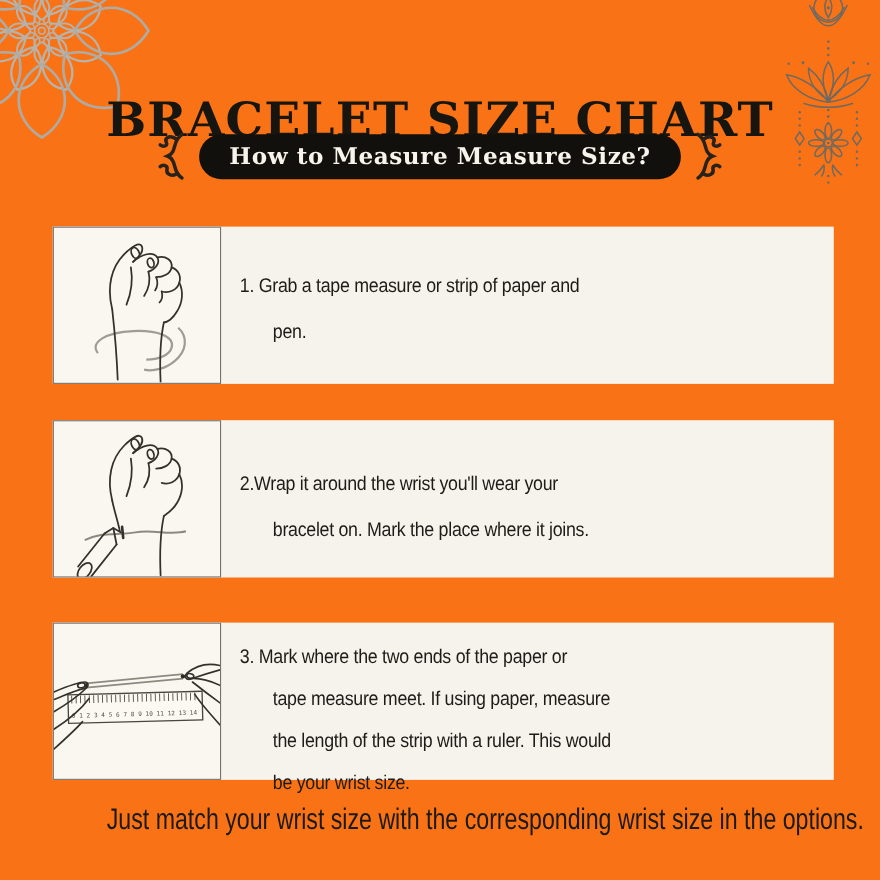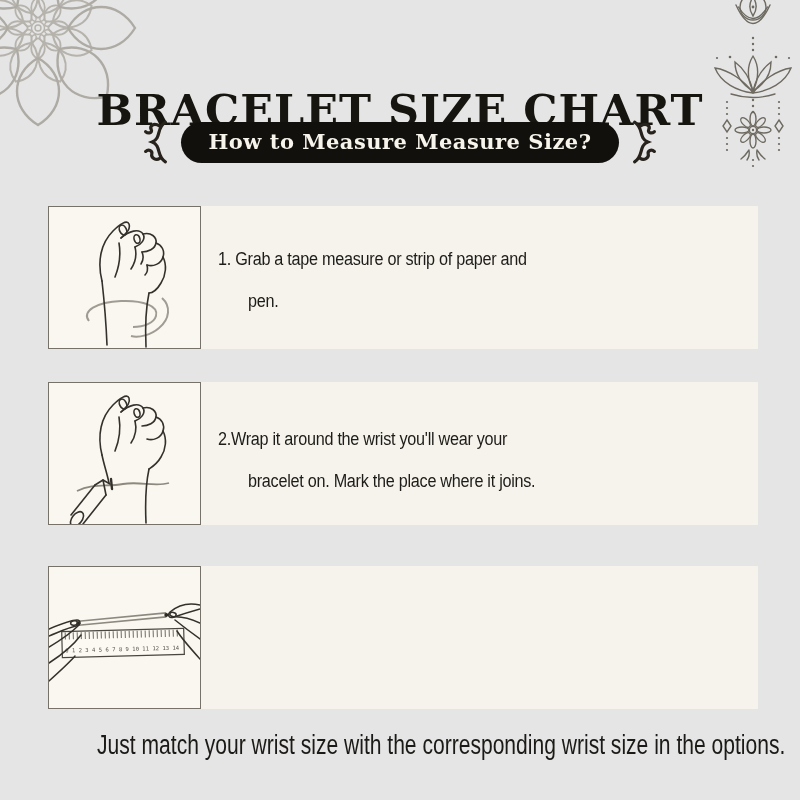--- a/index.html
+++ b/index.html
@@ -1,19 +1,19 @@
 <!DOCTYPE html>
 <html><head>
 <meta charset="utf-8">
 <style>
   html,body{margin:0;padding:0;}
   .page{
     position:relative;
     width:800px;height:800px;
-    background:#e5e5e5;
+    background:#f97316;
     overflow:hidden;
     font-family:"Liberation Sans", sans-serif;
     color:#1d1b17;
   }
   
   .mandala{position:absolute;left:-4px;top:-6px;}
   .lotus{position:absolute;left:705px;top:-2px;}
   
   .title{
     position:absolute;top:56px;left:0;width:800px;
@@ -324,19 +324,25 @@
 
         <g fill="none" stroke="#34312c" stroke-width="1.5" stroke-linecap="round" stroke-linejoin="round">
           <path d="M151,38 C138,35 128,39 121,45 C118,48 120,52 125,50 C134,47 144,44 151,42"></path>
           <ellipse cx="124" cy="47.5" rx="3.2" ry="2.1" transform="rotate(12 124 47.5)"></ellipse>
           <path d="M151,56 C140,51 131,49 123,50"></path>
           <path d="M151,72 C140,64 131,57 126,53"></path>
           <path d="M151,92 C142,82 133,72 128,64"></path>
         </g>
       </svg>
     </div>
+    <div class="step-text">
+      <div class="step-line">3. Mark where the two ends of the paper or</div>
+      <div class="step-line cont">tape measure meet. If using paper, measure</div>
+      <div class="step-line cont">the length of the strip with a ruler. This would</div>
+      <div class="step-line cont">be your wrist size.</div>
+    </div>
   </section>
 
   <div class="footer">
     <span>Just match your wrist size with the corresponding wrist size in the options.</span>
   </div>
 
 </div>
 
 </body></html>

